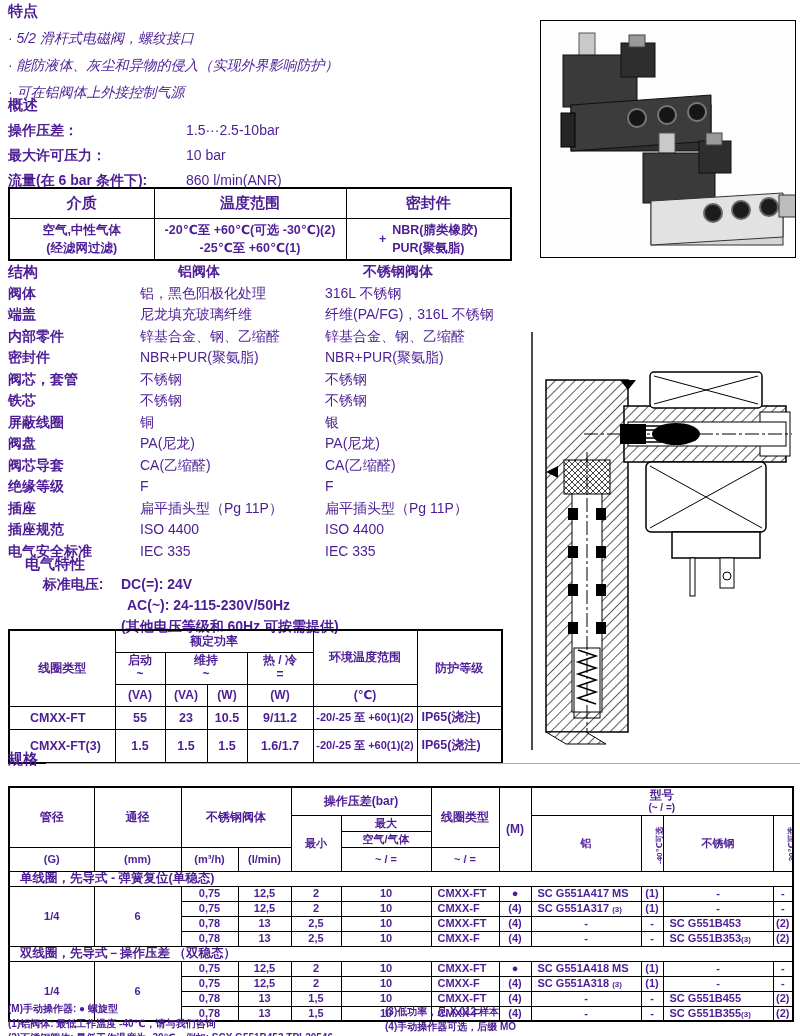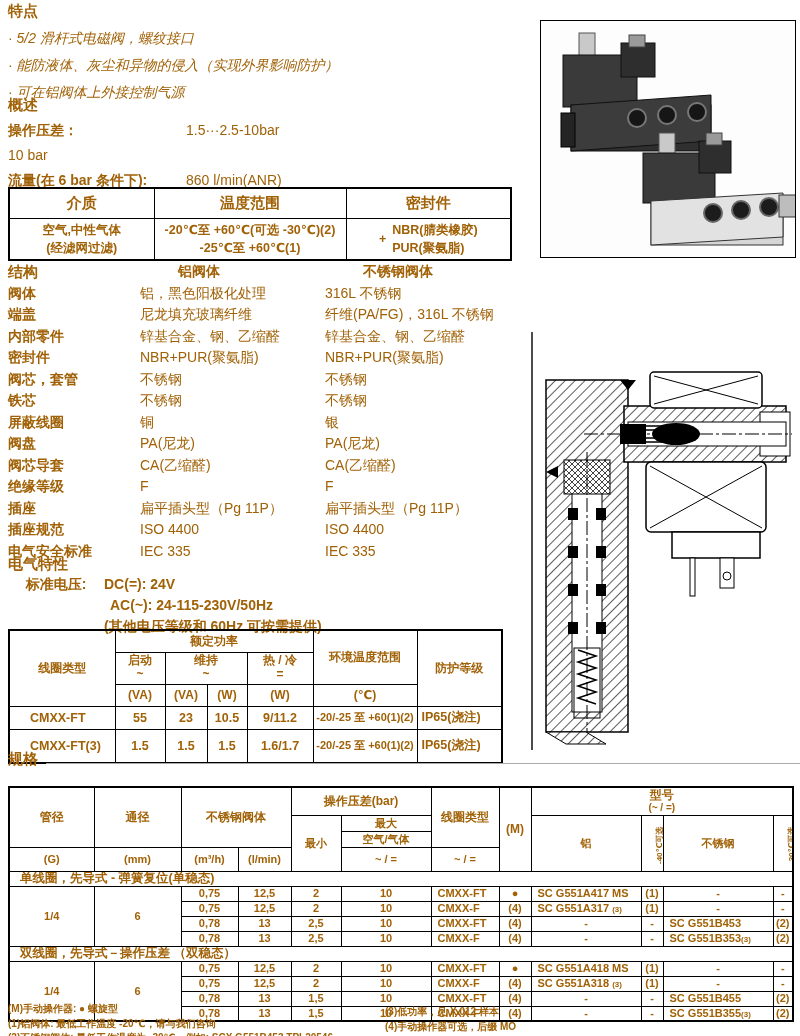--- a/index.html
+++ b/index.html
@@ -1,19 +1,19 @@
 <!DOCTYPE html>
 <html><head>
 <meta charset="utf-8">
 <style>
   * { margin:0; padding:0; box-sizing:border-box; }
   html,body { background:#fff; }
   .page {
     position:relative; width:800px; height:1036px; background:#fff;
-    font-family:"Liberation Sans","DejaVu Sans",sans-serif; color:#a16207;
+    font-family:"Liberation Sans","DejaVu Sans",sans-serif; color:#4c1d95;
     overflow:hidden;
   }
   .abs { position:absolute; }
   h2.sec { font-size:15px; font-weight:bold; }
 
   
   .bullets { margin-top:4px; }
   .bullet { font-size:14px; font-style:italic; font-weight:normal; line-height:27px; white-space:nowrap; }
   .bullet::before { content:"· "; font-style:normal; }
 
@@ -118,20 +118,21 @@
   </div>
 
   <div class="abs" style="left:8px; top:96px; width:525px;">
     <h2 class="sec">概述</h2>
     <div style="margin-top:3px;">
       <div class="ov-row">
         <span class="ov-label">操作压差：</span>
         <span class="ov-value">1.5···2.5-10bar</span>
       </div>
       <div class="ov-row">
+        <span class="ov-label">最大许可压力：</span>
         <span class="ov-value">10 bar</span>
       </div>
       <div class="ov-row">
         <span class="ov-label">流量(在 6 bar 条件下):</span>
         <span class="ov-value">860 l/min(ANR)</span>
       </div>
     </div>
   </div>
 
   <table class="abs media-table" style="left:8px; top:187px;">
@@ -296,21 +297,21 @@
       <line x1="63" y1="120" x2="63" y2="412" stroke="#000" stroke-width="1" stroke-dasharray="14 3 3 3"></line>
 
       <path d="M54 318 l18 6 l-18 6 l18 6 l-18 6 l18 6 l-18 6 l18 6 l-18 6 l18 6" fill="none" stroke="#000" stroke-width="1.5"></path>
       <rect x="50" y="316" width="26" height="70" fill="none" stroke="#000"></rect>
       <polygon points="22,140 34,134 34,146" fill="#000"></polygon>
       <polygon points="104,58 96,48 112,48" fill="#000"></polygon>
       <path d="M22 400 l20 12 h40 l-20 -12 z" fill="url(#hatch)" stroke="#000"></path>
     </svg>
   </div>
 
-  <div class="abs" style="left:8px; top:555px; width:500px;">
+  <div class="abs" style="left:25px; top:555px; width:500px;">
     <h2 class="sec">电气特性</h2>
     <div class="elec-line">
       <span class="elec-label">标准电压:</span>
       <span class="elec-value">DC(=): 24V</span>
     </div>
     <div class="elec-line">
       <span class="elec-label"></span>
       <span class="elec-value" style="padding-left:6px;">AC(~): 24-115-230V/50Hz</span>
     </div>
     <div class="elec-line">
@@ -531,21 +532,21 @@
         <td>-</td>
         <td class="model"><span>SC G551B355</span><span class="sup">(3)</span></td>
         <td>(2)</td>
       </tr>
     </tbody>
       </table>
   </div>
 
   <div class="abs" style="left:8px; top:1002px;">
     <div class="fn">(M)手动操作器: ● 螺旋型</div>
-    <div class="fn">(1)铝阀体: 最低工作温度 -20℃，请与我们咨询</div>
+    <div class="fn">(1)铝阀体: 最低工作温度 -40℃，请与我们咨询</div>
     <div class="fn">(2)不锈钢阀体: 最低工作温度为 -30℃，例如: SCX G551B453 TPL20546</div>
   </div>
   <div class="abs" style="left:385px; top:1005px;">
     <div class="fn">(3)低功率，见 X.012 样本</div>
     <div class="fn">(4)手动操作器可选，后缀 MO</div>
   </div>
 
 </div>
 
 </body></html>

